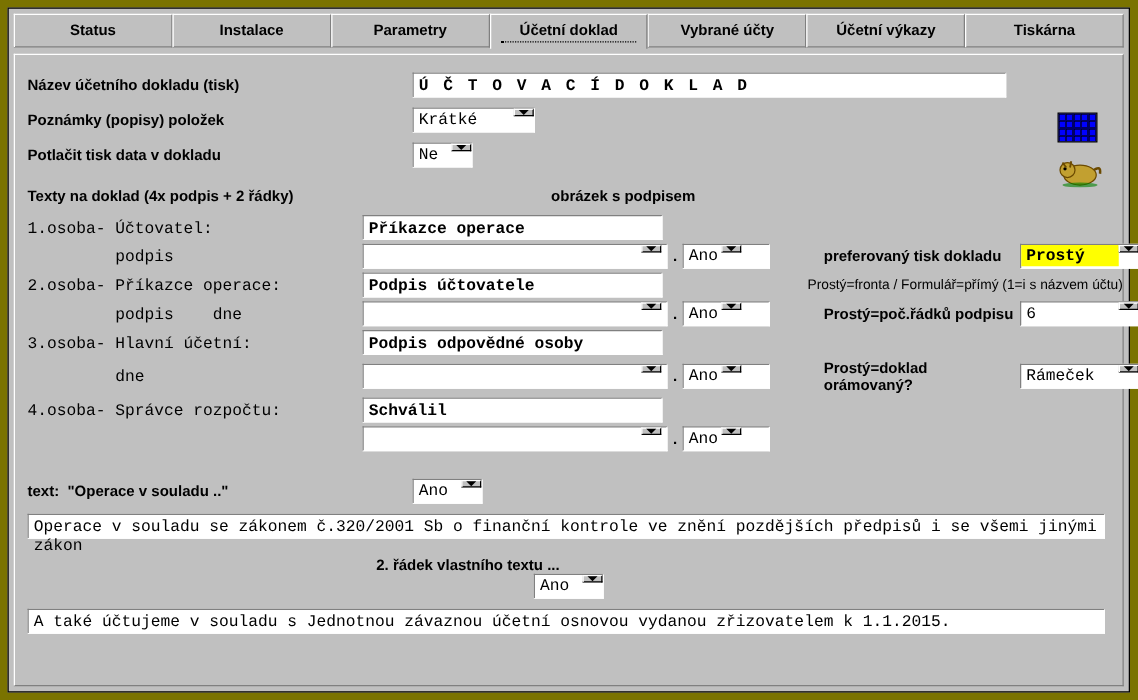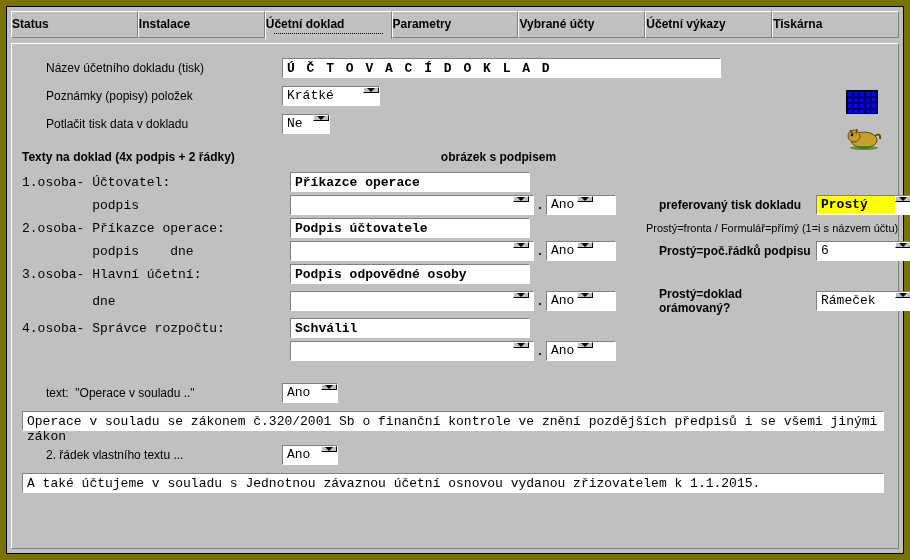--- a/index.html
+++ b/index.html
@@ -17,21 +17,21 @@
     background: #c0c0c0;
     border: 1px solid #000;
   }
   .tabs {
     display: flex;
     padding: 4px 4px 0 4px;
     gap: 0;
   }
   .tab {
     flex: 1;
-    text-align: left;
+    text-align: center;
     padding: 5px 0 6px 0;
     background: #c0c0c0;
     border-top: 1px solid #fff;
     border-left: 1px solid #fff;
     border-right: 1px solid #808080;
     border-bottom: 1px solid #808080;
     font-weight: bold;
     cursor: pointer;
     font-size: 12px;
     position: relative;
@@ -56,34 +56,34 @@
     position: absolute;
     top: 36px; left: 4px; right: 4px; bottom: 4px;
     background: #c0c0c0;
     border-top: 1px solid #fff;
     border-left: 1px solid #fff;
     border-right: 1px solid #808080;
     border-bottom: 1px solid #808080;
     padding: 14px 10px 8px 10px;
   }
   .row { display: flex; align-items: center; margin-bottom: 8px; }
-  .lbl { font-weight: normal; width: 236px; margin-left: 24px; }
+  .lbl { font-weight: bold; width: 308px; }
   .lbl-n { font-weight: normal; width: 256px; font-family: "Courier New", monospace; font-size: 13px; }
   .text-input {
     background: #fff;
     border-top: 1px solid #808080;
     border-left: 1px solid #808080;
     border-right: 1px solid #fff;
     border-bottom: 1px solid #fff;
     padding: 2px 4px;
     font-family: "Courier New", monospace;
     font-size: 13px;
     height: 20px;
   }
-  .text-wide { width: 439px; letter-spacing: 2px; font-weight: bold; }
+  .text-wide { width: 475px; letter-spacing: 2px; font-weight: bold; }
   .text-mid { width: 240px; font-weight: bold; }
   .text-full { width: 862px; margin-top: 2px; }
   .select {
     display: inline-flex;
     align-items: flex-start;
     height: 20px;
     background: #fff;
     border-top: 1px solid #808080;
     border-left: 1px solid #808080;
     border-right: 1px solid #fff;
@@ -151,25 +151,25 @@
 
 <div class="window">
 
   <div class="tabs">
     <div class="tab">
         <span class="tab-inner">Status</span>
       </div>
     <div class="tab">
         <span class="tab-inner">Instalace</span>
       </div>
+    <div class="tab">
+        <span class="tab-inner">Parametry</span>
+      </div>
     <div class="tab active">
         <span class="tab-inner">Účetní doklad</span>
-      </div>
-    <div class="tab">
-        <span class="tab-inner">Parametry</span>
       </div>
     <div class="tab">
         <span class="tab-inner">Vybrané účty</span>
       </div>
     <div class="tab">
         <span class="tab-inner">Účetní výkazy</span>
       </div>
     <div class="tab">
         <span class="tab-inner">Tiskárna</span>
       </div>
@@ -317,21 +317,21 @@
 
     <div class="row" style="margin-top:22px;">
       <div class="lbl" style="white-space:pre;">text:  "Operace v souladu .."</div>
       <div class="select sel-w60">
         <div class="select-val">Ano</div>
         <div class="select-btn"></div>
       </div>
     </div>
     <div class="text-input text-full">Operace v souladu se zákonem č.320/2001 Sb o finanční kontrole ve znění pozdějších předpisů i se všemi jinými zákon</div>
 
-    <div class="row" style="margin-top:14px;">
+    <div class="row" style="margin-top:14px;flex-direction:column;">
       <div class="lbl">2. řádek vlastního textu  ...</div>
       <div class="select sel-w60">
         <div class="select-val">Ano</div>
         <div class="select-btn"></div>
       </div>
     </div>
     <div class="text-input text-full">A také účtujeme v souladu s Jednotnou závaznou účetní osnovou vydanou zřizovatelem k 1.1.2015.</div>
 
   </div>
 </div>

